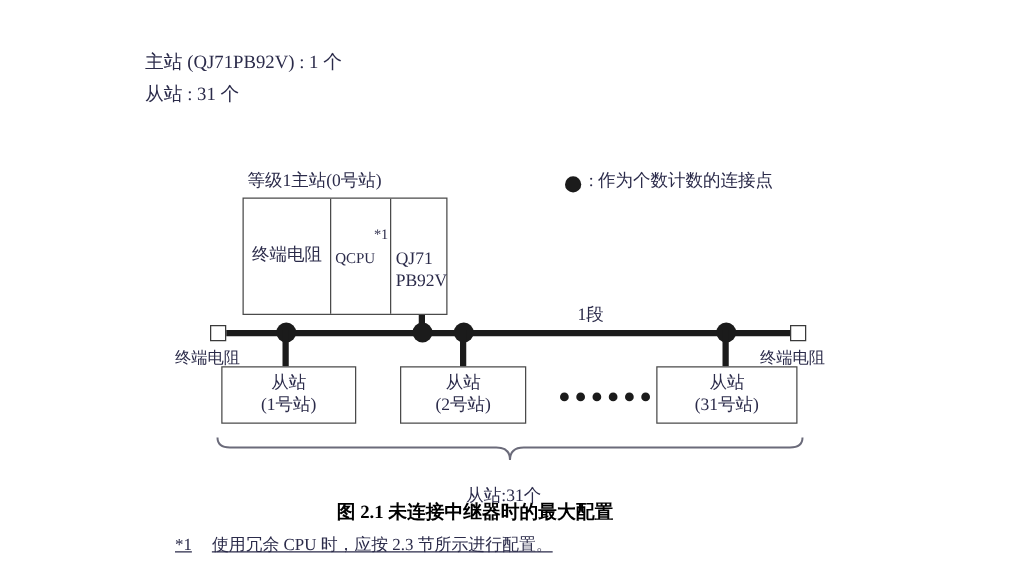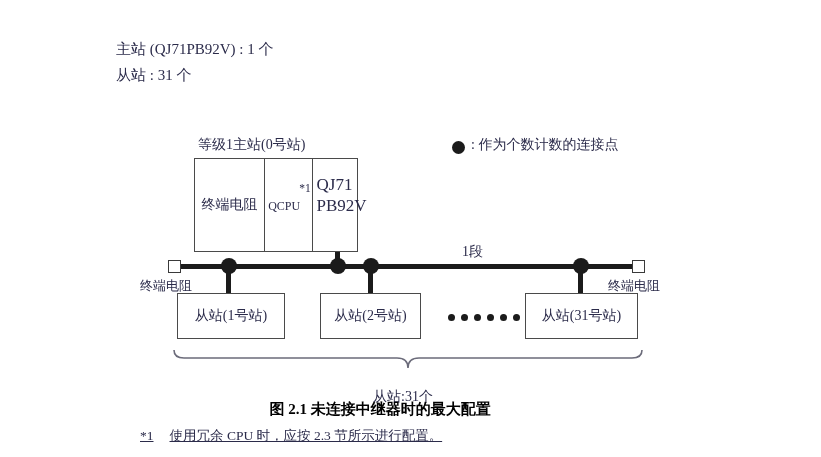--- a/index.html
+++ b/index.html
@@ -89,23 +89,23 @@
     color: #2b2b4a;
     line-height: 1.25;
     text-align: center;
   }
   .mcell-cpu .mcell-label {
     font-size: 12px;
     position: absolute;
     left: 3px; top: 40px;
   }
   .mcell-net .mcell-label {
-    font-size: 17px;
-    position: absolute;
-    left: 4px; top: 15px;
+    font-size: 14px;
+    position: absolute;
+    left: 4px; top: 40px;
     text-align: left;
   }
   .asterisk-note {
     position: absolute;
     left: 34px; top: 23px;
     font-size: 11.5px;
     color: #2b2b4a;
   }
 
   
@@ -163,20 +163,21 @@
 
   
   .slave-box {
     position: absolute;
     top: 293px;
     height: 46px;
     border: 1.5px solid #4a4a4a;
     background: #fff;
     box-sizing: border-box;
     display: flex;
+    flex-direction: column;
     align-items: center;
     justify-content: center;
     font-size: 14px;
     color: #2b2b4a;
     line-height: 1.28;
   }
   .slave-1  { left: 177px; width: 108px; }
   .slave-2  { left: 320px; width: 101px; }
   .slave-31 { left: 525px; width: 113px; }
 

